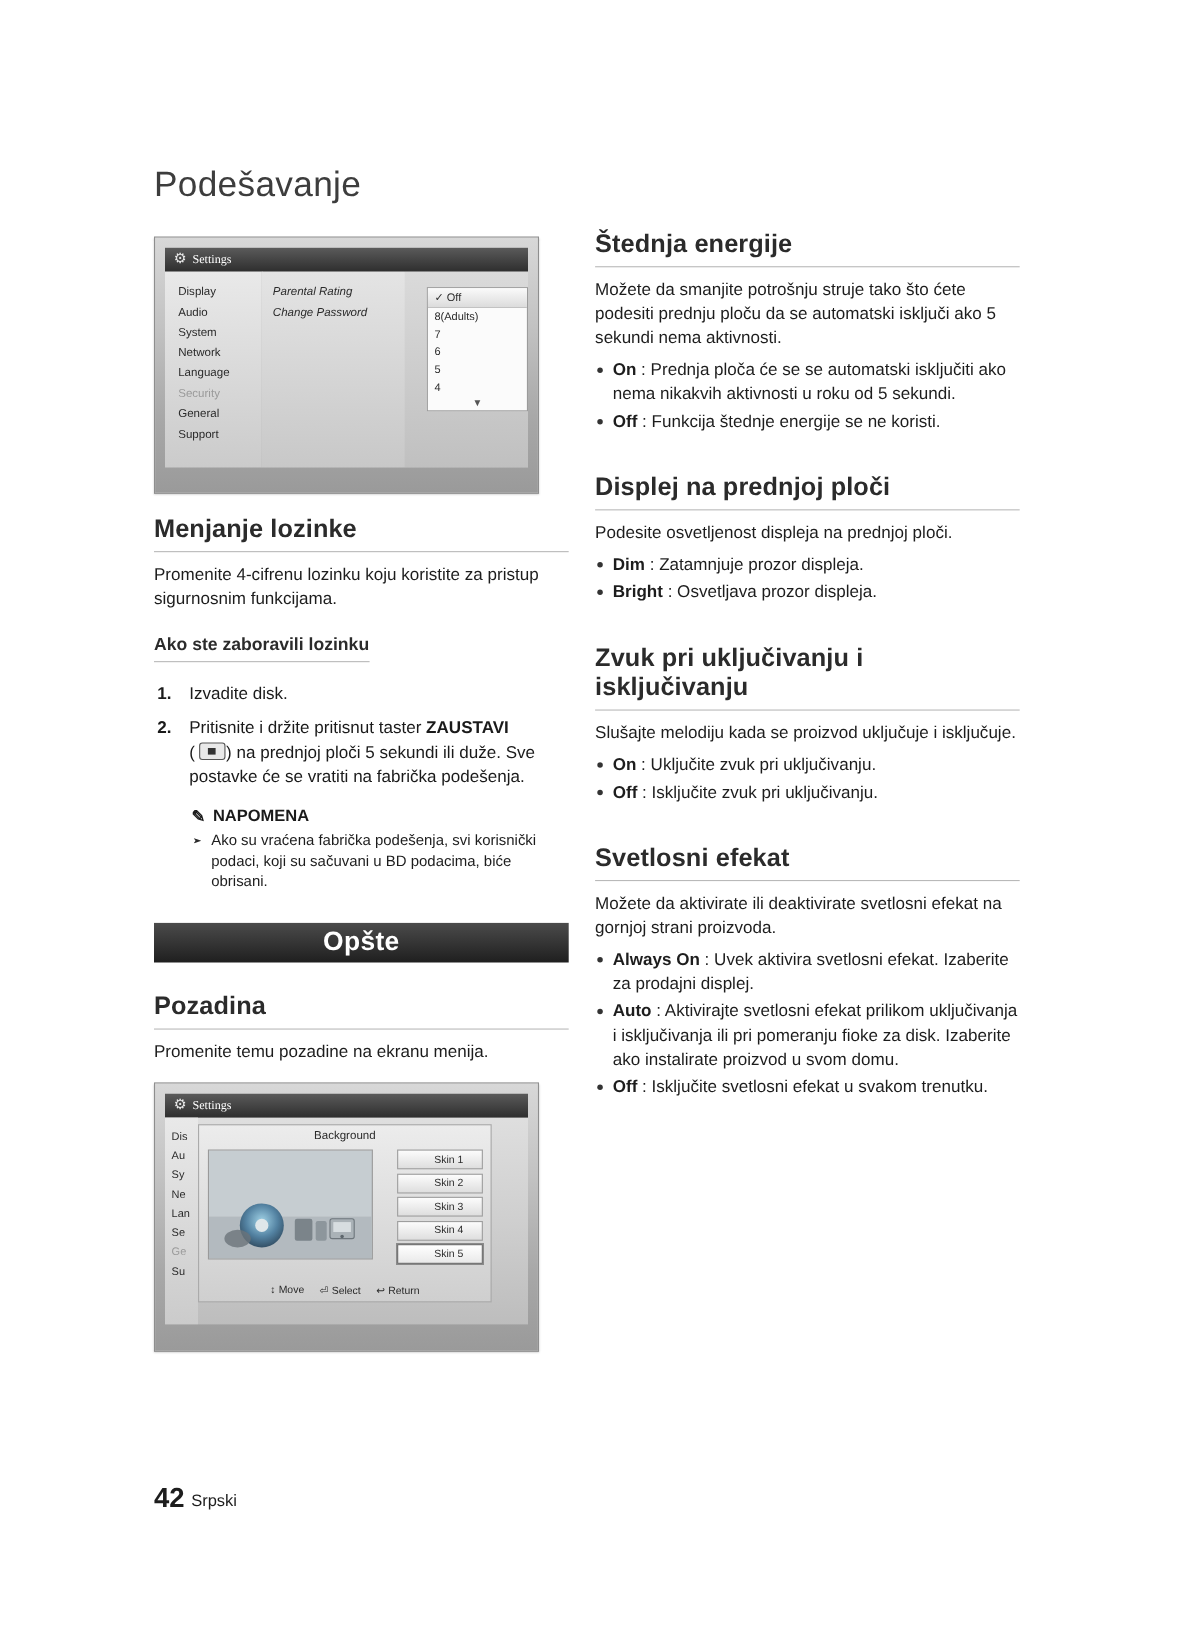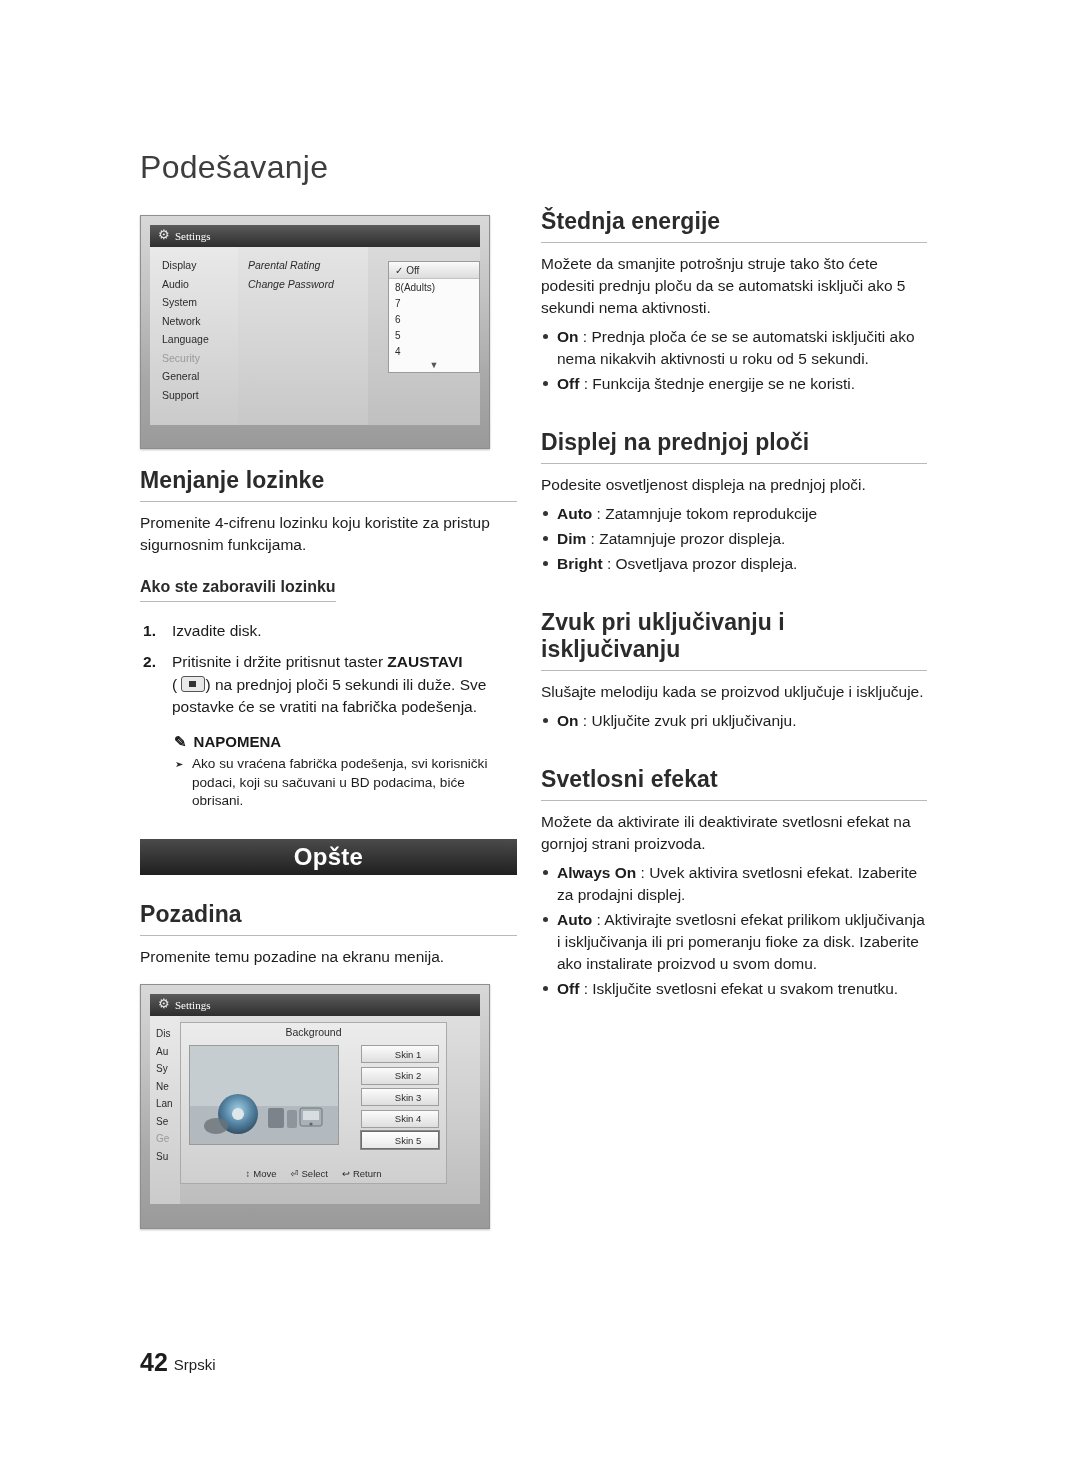--- a/index.html
+++ b/index.html
@@ -512,29 +512,29 @@
     <h2 class="sec">Štednja energije</h2>
     <p class="body">Možete da smanjite potrošnju struje tako što ćete podesiti prednju ploču da se automatski isključi ako 5 sekundi nema aktivnosti.</p>
     <ul class="bullets">
       <li><b>On</b><span> : Prednja ploča će se se automatski isključiti ako nema nikakvih aktivnosti u roku od 5 sekundi.</span></li>
       <li><b>Off</b><span> : Funkcija štednje energije se ne koristi.</span></li>
     </ul>
 
     <h2 class="sec" style="margin-top:34px;">Displej na prednjoj ploči</h2>
     <p class="body">Podesite osvetljenost displeja na prednjoj ploči.</p>
     <ul class="bullets">
-      <li><b>Auto</b><span> : Zatamnjuje tokom reprodukcije</span></li>
       <li><b>Dim</b><span> : Zatamnjuje prozor displeja.</span></li>
       <li><b>Bright</b><span> : Osvetljava prozor displeja.</span></li>
     </ul>
 
     <h2 class="sec" style="margin-top:34px;">Zvuk pri uključivanju i isključivanju</h2>
     <p class="body">Slušajte melodiju kada se proizvod uključuje i isključuje.</p>
     <ul class="bullets">
       <li><b>On</b><span> : Uključite zvuk pri uključivanju.</span></li>
+      <li><b>Off</b><span> : Isključite zvuk pri uključivanju.</span></li>
     </ul>
 
     <h2 class="sec" style="margin-top:34px;">Svetlosni efekat</h2>
     <p class="body">Možete da aktivirate ili deaktivirate svetlosni efekat na gornjoj strani proizvoda.</p>
     <ul class="bullets">
       <li><b>Always On</b><span> : Uvek aktivira svetlosni efekat. Izaberite za prodajni displej.</span></li>
       <li><b>Auto</b><span> : Aktivirajte svetlosni efekat prilikom uključivanja i isključivanja ili pri pomeranju fioke za disk. Izaberite ako instalirate proizvod u svom domu.</span></li>
       <li><b>Off</b><span> : Isključite svetlosni efekat u svakom trenutku.</span></li>
     </ul>
 

